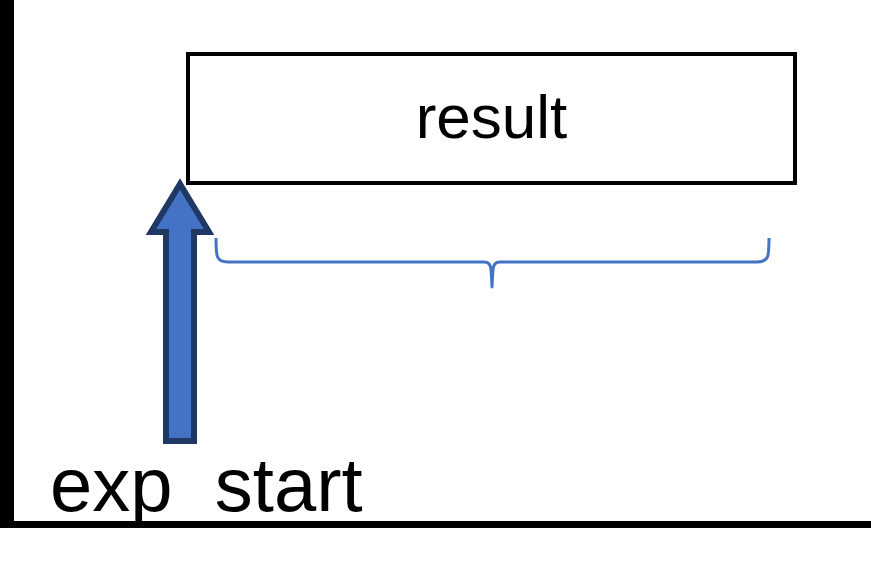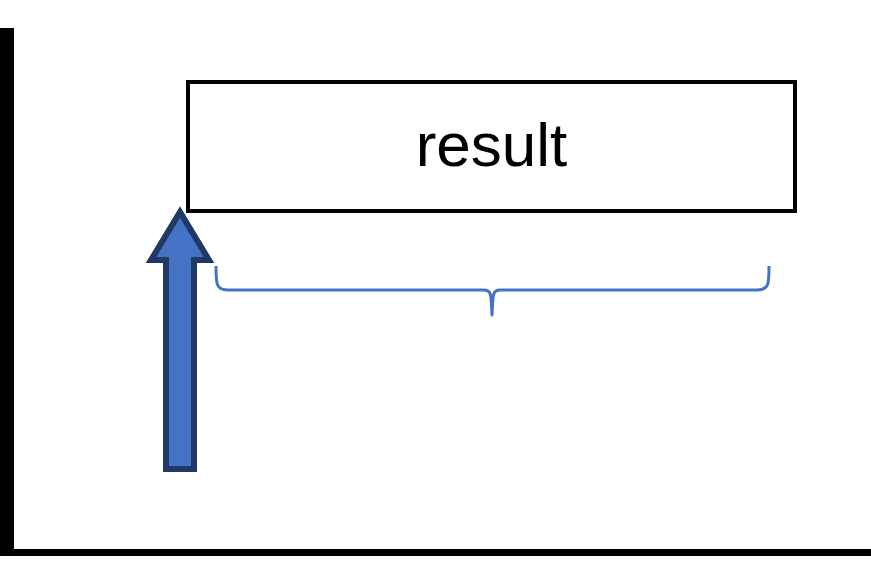--- a/index.html
+++ b/index.html
@@ -8,21 +8,20 @@
     padding: 0;
     background: #ffffff;
   }
   #canvas {
     position: relative;
     width: 871px;
     height: 528px;
     background: #ffffff;
     overflow: hidden;
     font-family: "Liberation Sans", sans-serif;
-    margin-top: 28px;
   }
   
   .frame-band-left {
     position: absolute;
     left: 0;
     top: 0;
     width: 14px;
     height: 584px;
     background: #000000;
   }
@@ -103,16 +102,17 @@
     <path d="M 216,238
           C 216,256 216,262 228,262
           L 484,262
           C 492,262 491,268 492,287
           C 493,268 492,262 500,262
           L 757,262
           C 769,262 769,256 769,238" fill="none" stroke="#4472C4" stroke-width="3" stroke-linecap="butt" stroke-linejoin="round"></path>
   </svg>
 
 
+  <div class="label-exp-start">exp_start</div>
 
   <div class="frame-band-bottom"></div>
 
 </div>
 
 </body></html>

